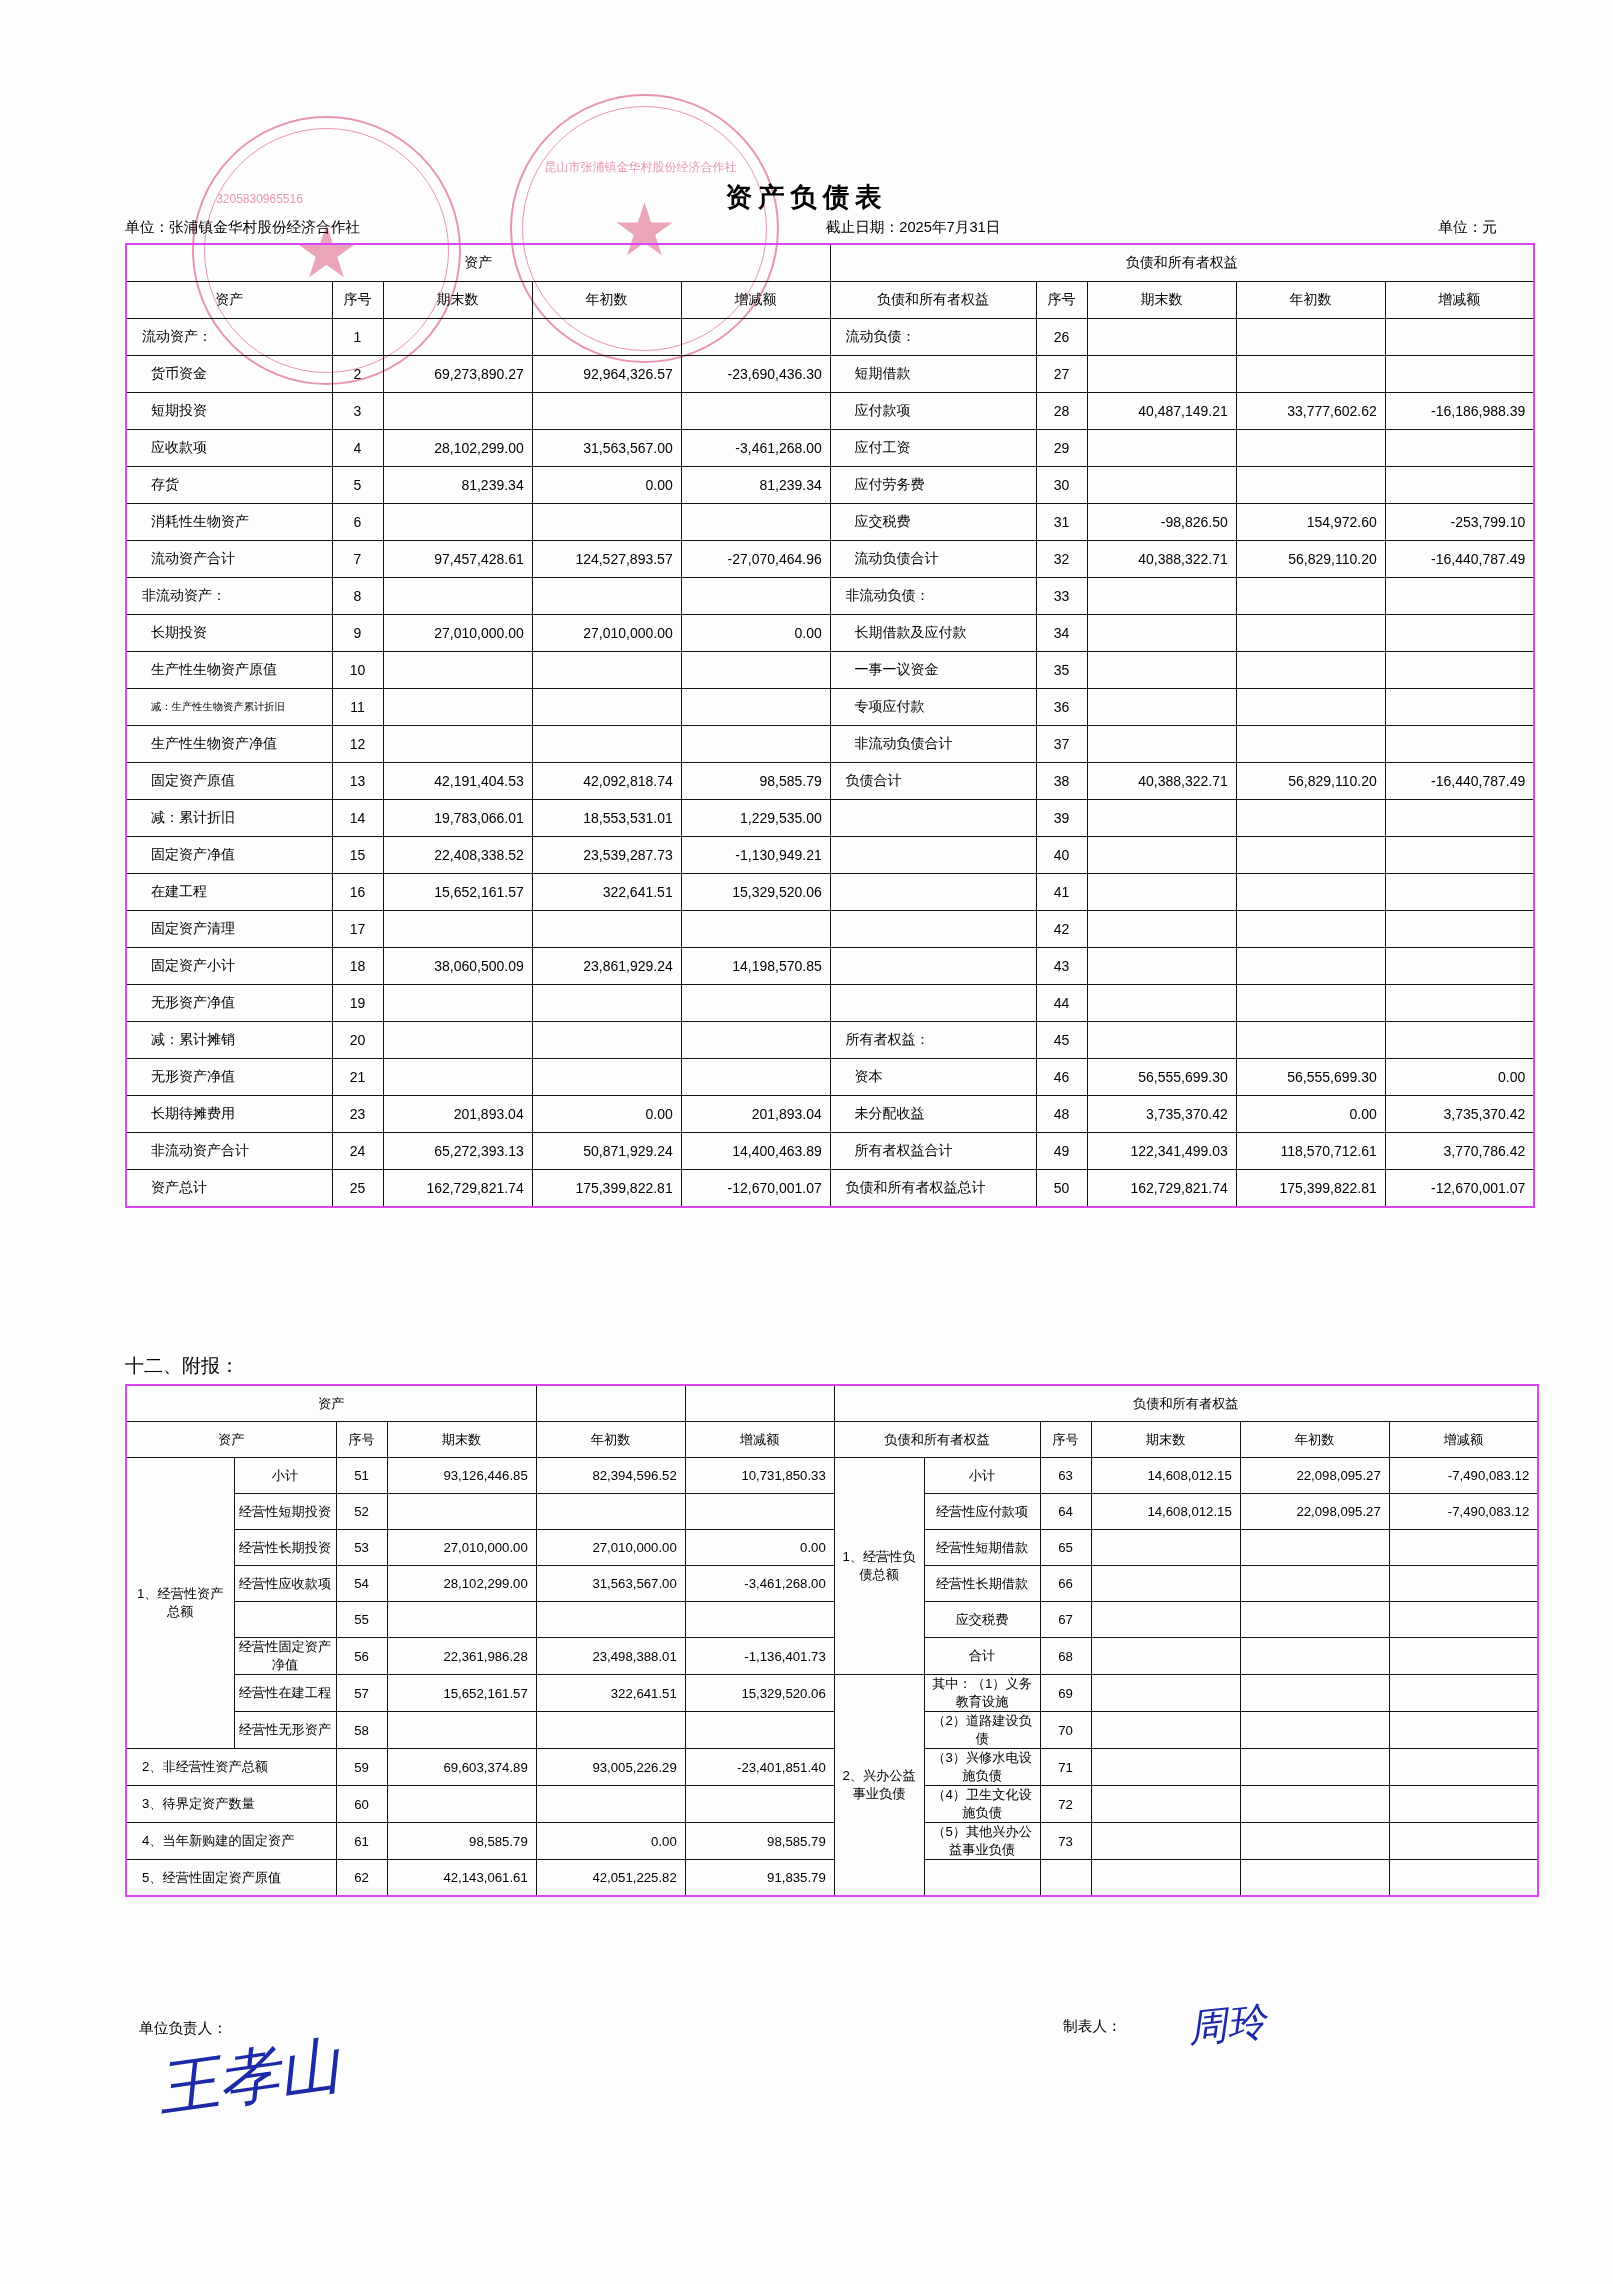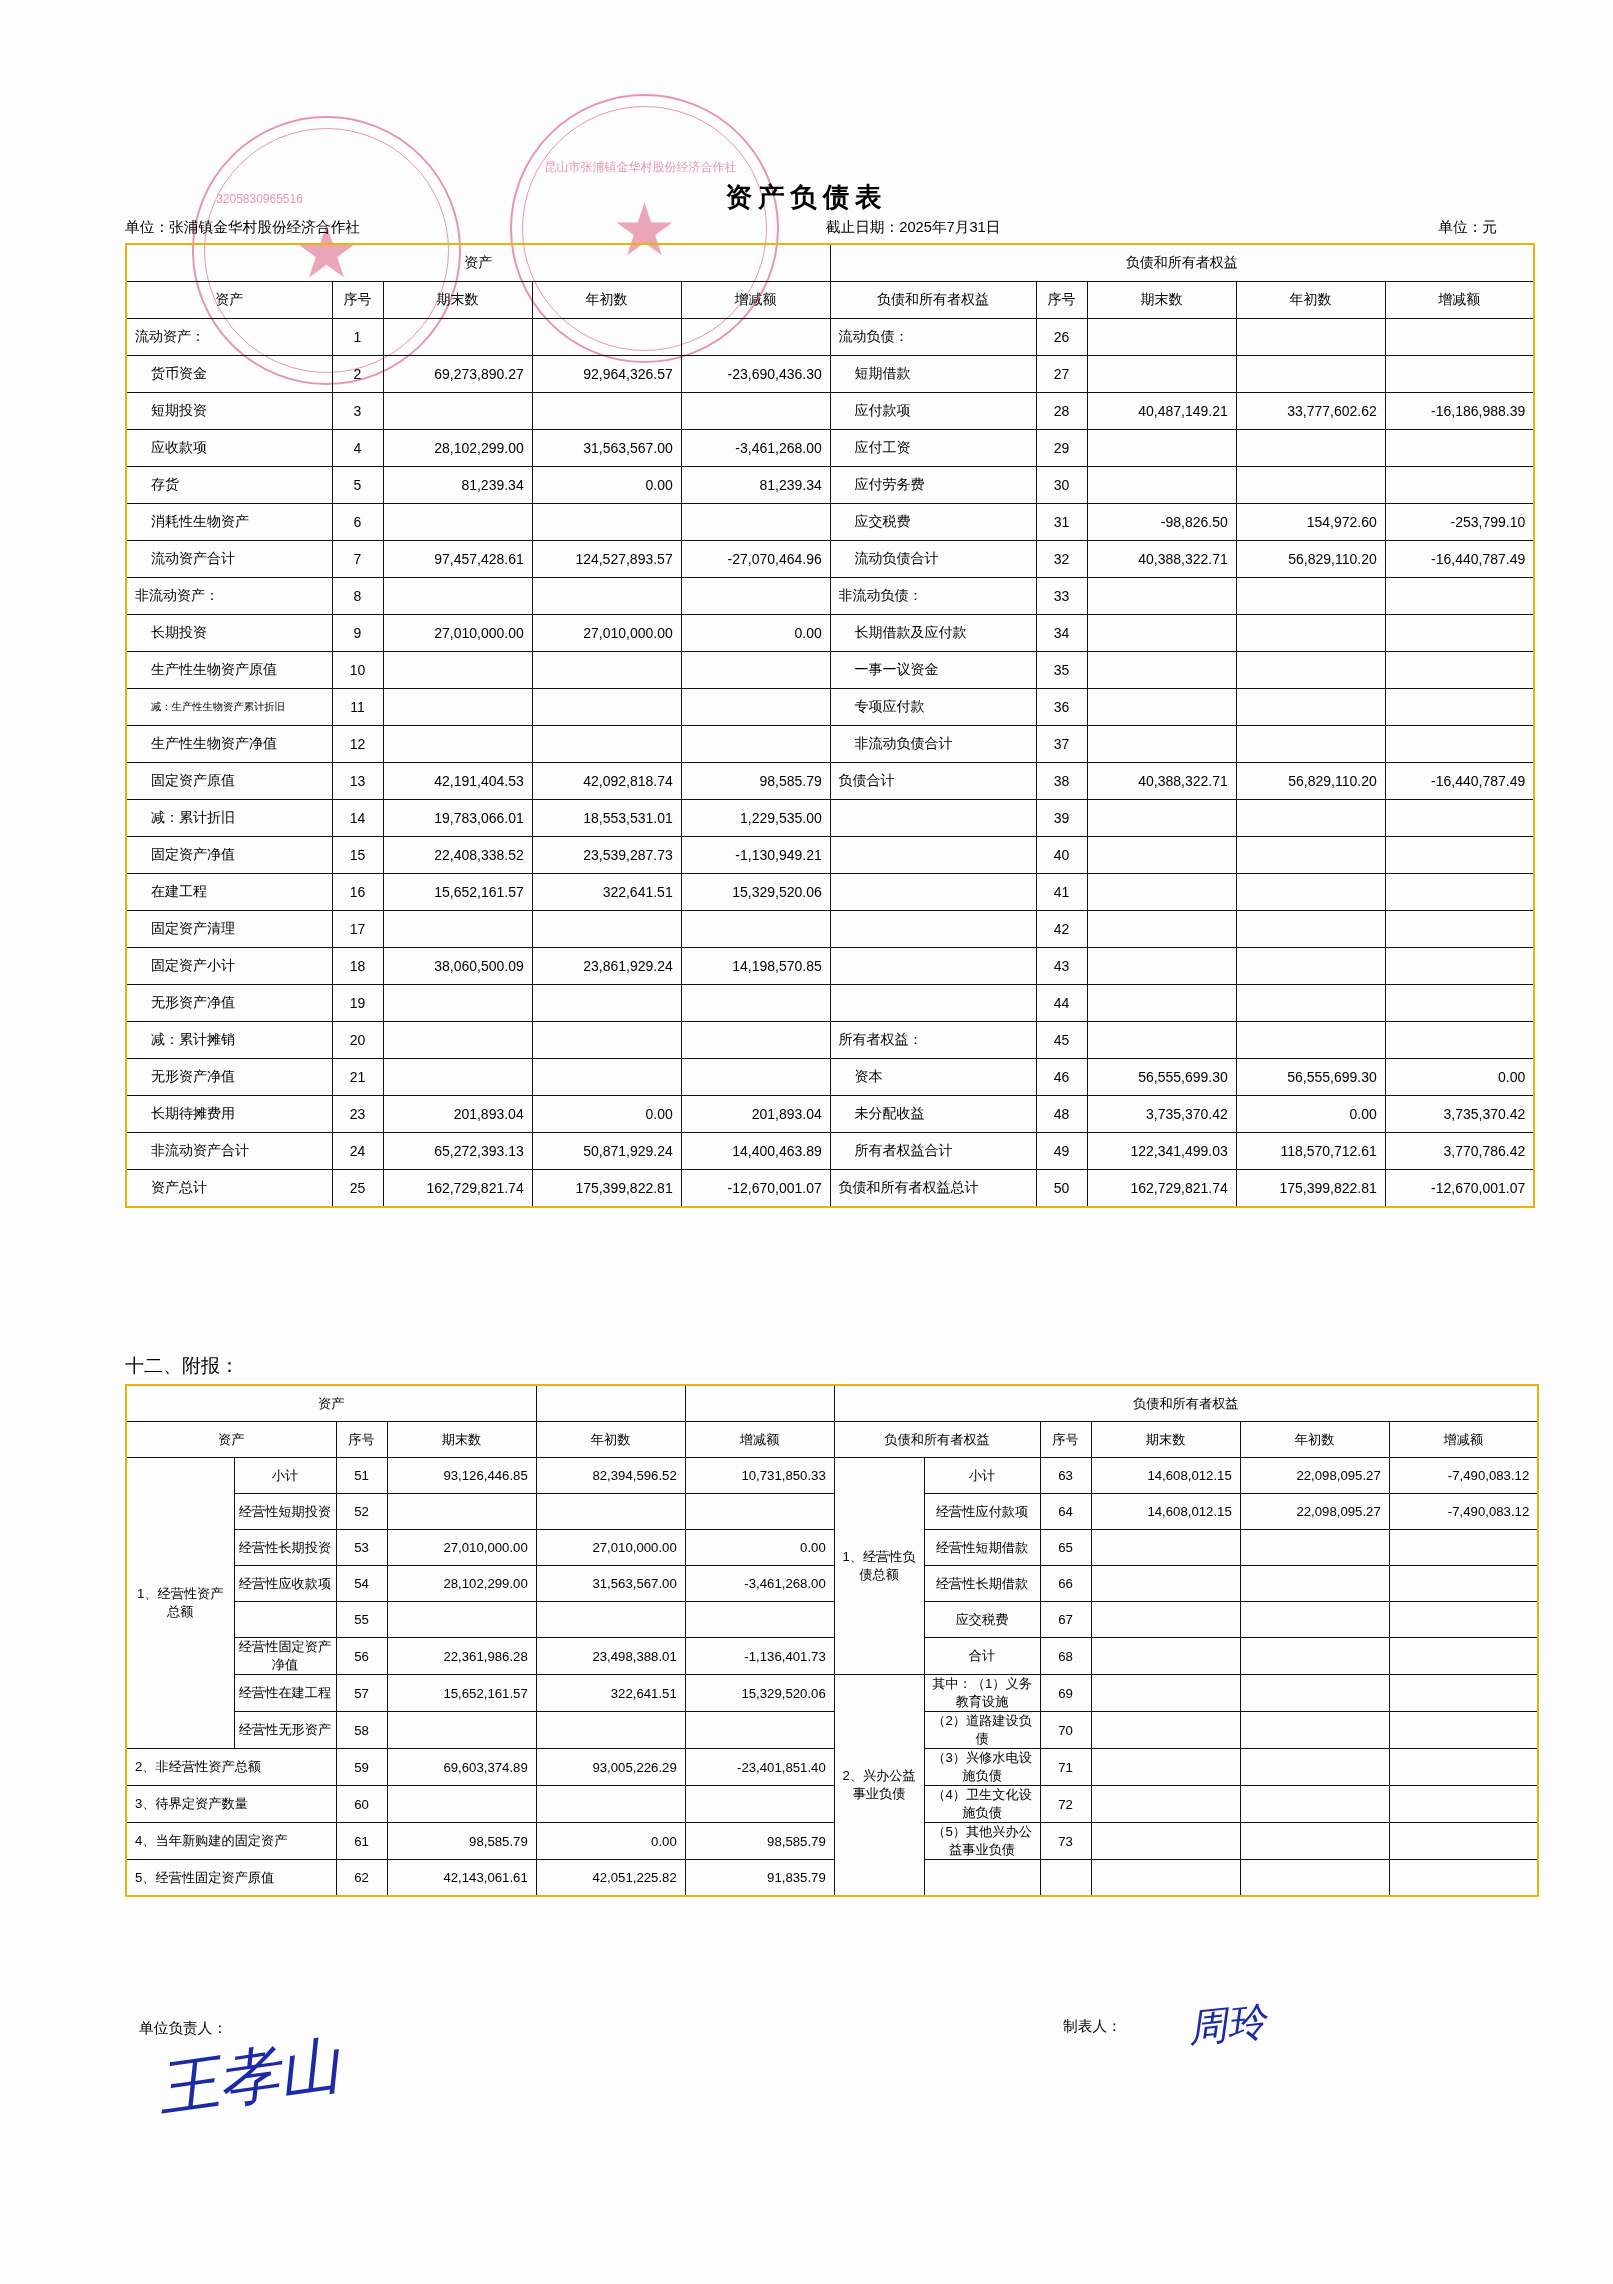--- a/index.html
+++ b/index.html
@@ -99,24 +99,24 @@
   .t-main td { height: 36px; }
   .t-sub {
     position: absolute;
     left: 125px;
     top: 1384px;
     width: 1362px;
   }
   .t-sub td { height: 35px; font-size: 13.2px; }
   .c-center { text-align: center; }
   .c-right  { text-align: right; padding-right: 7.8px; }
-  .c-left   { text-align: left; padding-left: 8px; }
+  .c-left   { text-align: left; padding-left: 15px; }
   .indent1 { padding-left: 24px; }
   .hdr { text-align: center; font-weight: normal; }
-  .thick-outer { border: 2px solid #eab308; }
+  .thick-outer { border: 2px solid #d946ef; }
   .small { font-size: 10.3px; }
   .appendix-label {
     position: absolute;
     left: 125px;
     top: 1353px;
     font-size: 19px;
   }
   
   .sign-left {
     position: absolute;

